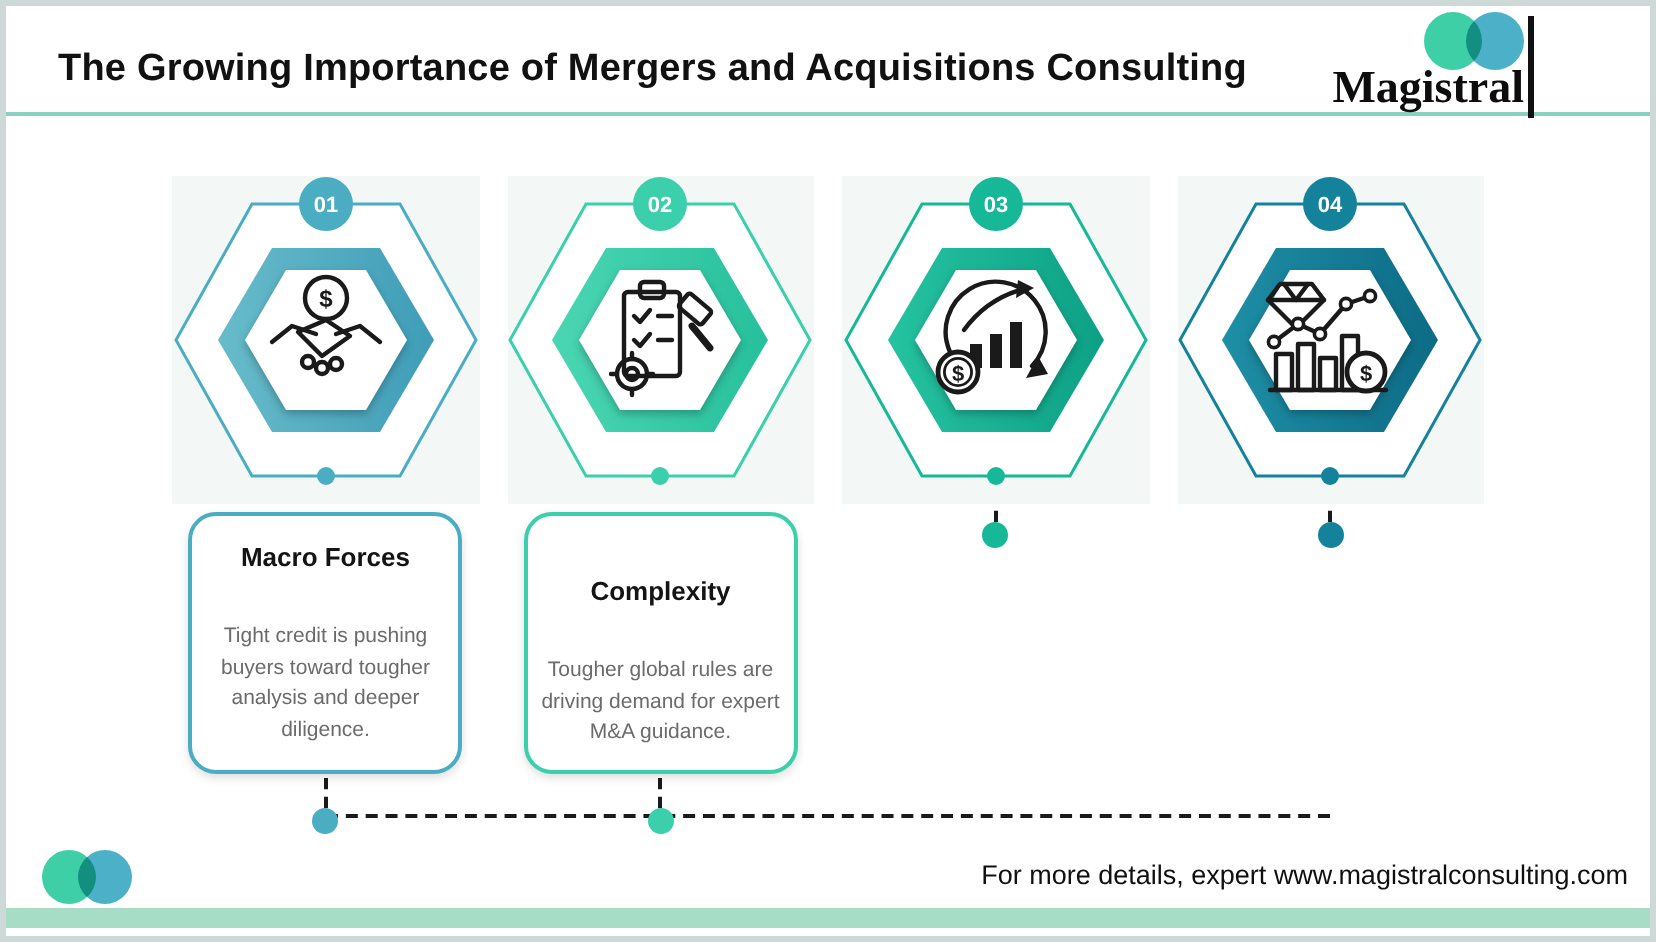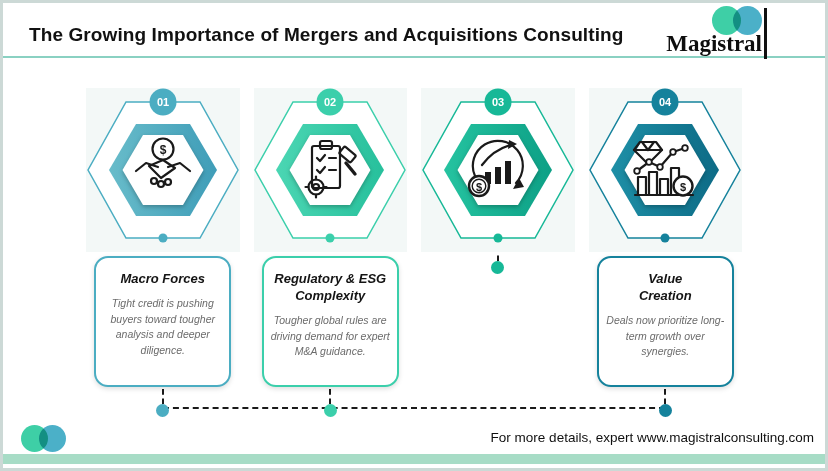--- a/index.html
+++ b/index.html
@@ -25,23 +25,23 @@
   .col{width:167.5px;display:flex;flex-direction:column;align-items:center;position:relative;}
   .col::before{content:"";position:absolute;top:2px;left:7px;right:7px;height:164px;background:#f3f8f7;}
   .hex-svg{width:152px;height:158px;position:relative;z-index:1;}
   .hex-white{filter:drop-shadow(0 2px 2px rgba(0,0,0,.25));}
   .num-text{font-family:"Liberation Sans",sans-serif;font-weight:bold;font-size:11px;fill:#fff;}
   .icon-stroke{stroke:#1a1a1a;stroke-width:2.2;fill:none;stroke-linejoin:round;stroke-linecap:round;}
   .icon-dollar{font-family:"Liberation Sans",sans-serif;font-weight:bold;fill:#1a1a1a;}
   
   .card{margin-top:12px;width:137px;height:131px;box-sizing:border-box;background:#fff;
         border:2px solid var(--c);border-radius:14px;text-align:center;padding:13px 6px 0;
-        box-shadow:0 2px 5px rgba(0,0,0,.13);position:relative;z-index:1;font-style:italic;}
+        box-shadow:0 2px 5px rgba(0,0,0,.13);position:relative;z-index:1;}
   .card-title{font-size:13px;font-weight:bold;color:#141414;line-height:1.3;}
-  .card-desc{margin-top:8px;font-size:10.5px;color:#6b6b6b;line-height:1.5;}
+  .card-desc{margin-top:23px;font-size:10.5px;color:#6b6b6b;line-height:1.5;}
   .stub{height:15px;width:0;border-left:2px dashed var(--dash,#1a1a1a);margin-top:2px;}
   .dot{width:13px;height:13px;border-radius:50%;background:var(--c);position:relative;z-index:2;}
   
   .footer-note{position:absolute;right:14px;top:430px;font-size:13.5px;color:#101010;}
   .footer-note b{font-weight:normal;}
   .corner-circles{position:absolute;left:21px;top:425px;width:50px;height:28px;}
   .corner-circle{position:absolute;width:27px;height:27px;border-radius:50%;top:0;}
   .corner-circle.green{left:0;background:var(--logo_green,#3ecfa6);}
   .corner-circle.teal{left:18px;background:var(--logo_teal,#3ba9c4);mix-blend-mode:multiply;opacity:.92;}
   .bottom-band{position:absolute;left:3px;right:3px;bottom:7px;height:10px;background:var(--band,#a7dcc6);}
@@ -131,21 +131,21 @@
           <rect x="86" y="64" width="15" height="9" rx="1.5" transform="rotate(40 93.5 68.5)"></rect>
           <line x1="92" y1="77" x2="101" y2="88" stroke-width="3.4"></line>
         </g>
       </g>
       <circle cx="76" cy="16" r="13.5" fill="var(--c)"></circle>
       <text class="num-text" x="76" y="20" text-anchor="middle">02</text>
       <circle cx="76" cy="152" r="4.5" fill="var(--c)"></circle>
     </svg>
     <div class="card">
       <div class="card-title">
-        <span>Regulatory &amp; ESG</span><br><span>Complexity</span>
+        <br><span>Complexity</span>
       </div>
       <div class="card-desc">Tougher global rules are driving demand for expert M&amp;A guidance.</div>
     </div>
     <div class="stub"></div>
     <div class="dot"></div>
   </div>
 
   <div class="col" style="--c: #17b897; --gf: #25c3a0; --gt: #0da086;">
     <svg class="hex-svg" viewBox="0 0 152 158">
       <defs>
@@ -207,26 +207,20 @@
         <circle cx="71" cy="81" r="2.8" fill="#fff" stroke="#1a1a1a" stroke-width="1.8"></circle>
         <circle cx="84" cy="66" r="2.8" fill="#fff" stroke="#1a1a1a" stroke-width="1.8"></circle>
         <circle cx="96" cy="62" r="2.8" fill="#fff" stroke="#1a1a1a" stroke-width="1.8"></circle>
         <circle cx="94" cy="100" r="9.5" fill="#ffffff" stroke="#1a1a1a" stroke-width="2.4"></circle>
         <text class="icon-dollar" x="94" y="104.5" font-size="11" text-anchor="middle">$</text>
       </g>
       <circle cx="76" cy="16" r="13.5" fill="var(--c)"></circle>
       <text class="num-text" x="76" y="20" text-anchor="middle">04</text>
       <circle cx="76" cy="152" r="4.5" fill="var(--c)"></circle>
     </svg>
-    <div class="card">
-      <div class="card-title">
-        <span>Value</span><br><span>Creation</span>
-      </div>
-      <div class="card-desc">Deals now prioritize long-term growth over synergies.</div>
-    </div>
     <div class="stub"></div>
     <div class="dot"></div>
   </div>
 </div>
 
 <div class="footer-note">
   <span>For more details, expert</span>
   <b>www.magistralconsulting.com</b>
 </div>
 

